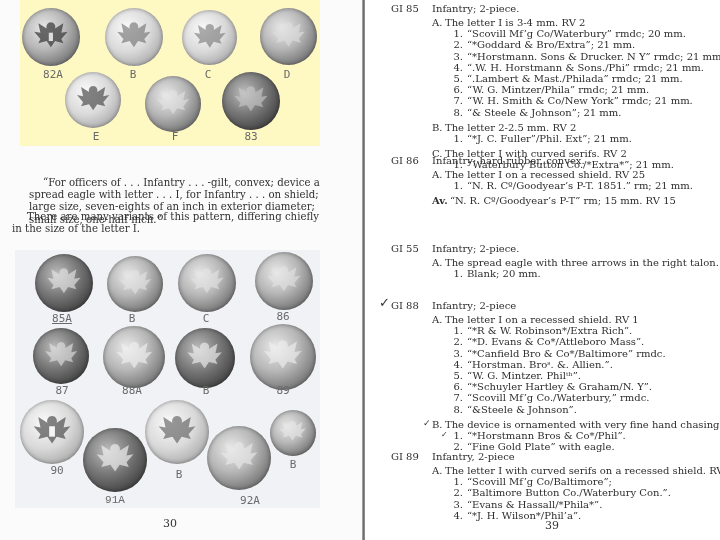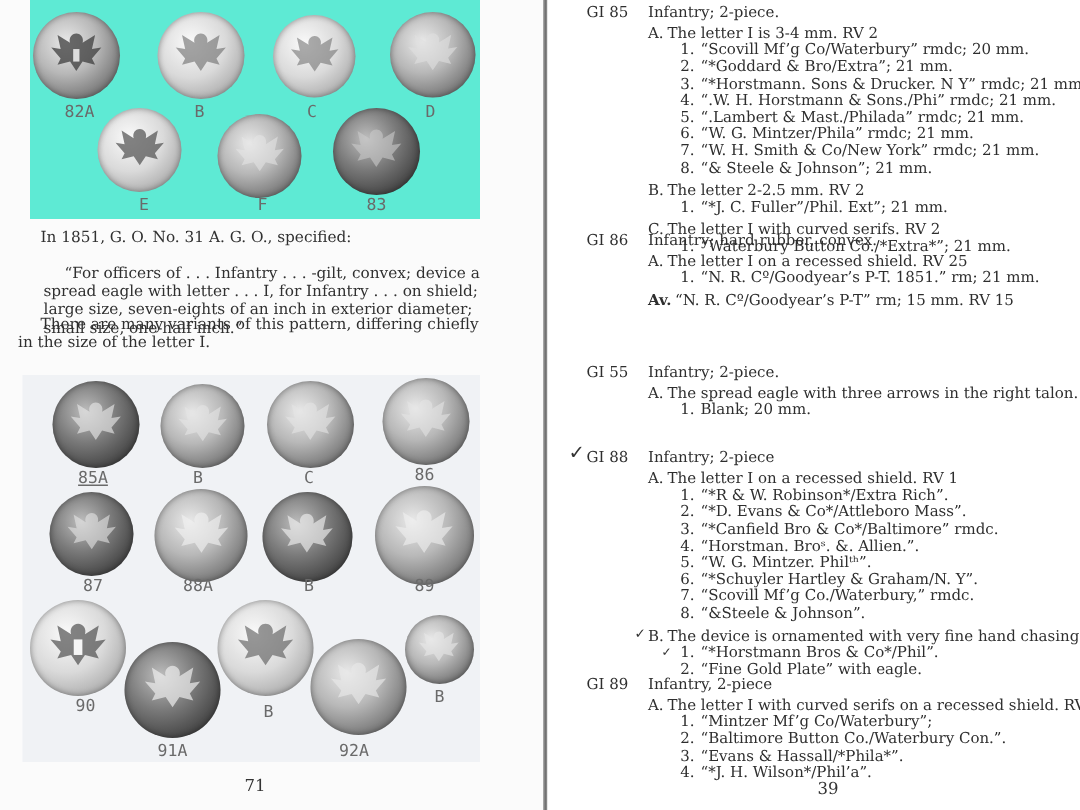--- a/index.html
+++ b/index.html
@@ -9,21 +9,21 @@
     font-family:"DejaVu Serif", "Liberation Serif", serif;
     color:#2a2a2a;
   }
   .page { position:absolute; top:0; height:540px; background:#fdfdfd; }
   .page-left { left:0; width:362px; background:#fbfbfb; }
   .page-right { left:365px; width:355px; background:#ffffff; }
   .gutter { position:absolute; left:362px; top:0; width:3px; height:540px;
     background:linear-gradient(to right,#b5b5b5,#6d6d6d,#9a9a9a); }
 
   
-  .photo-panel { position:absolute; background:#5eead4; }
+  .photo-panel { position:absolute; background:#fef9c3; }
   .photo-top { left:20px; top:0; width:300px; height:146px; }
   .photo-bottom { left:15px; top:250px; width:305px; height:258px; background:#f0f2f5; }
 
   .button-coin {
     position:absolute; border-radius:50%;
     background:radial-gradient(circle at 38% 35%, #e9e9e9 0%, #b8b8b8 40%, #6f6f6f 80%, #4a4a4a 100%);
     box-shadow: inset 0 0 4px rgba(0,0,0,.4);
     display:flex; align-items:center; justify-content:center;
   }
   .button-coin.dark { background:radial-gradient(circle at 38% 35%, #bdbdbd 0%, #7a7a7a 40%, #3f3f3f 80%, #262626 100%); }
@@ -107,21 +107,20 @@
     <div class="coin-label" style="left:155px;top:130px;">F</div>
 
     <div class="button-coin dark" style="left:202px;top:72px;width:58px;height:58px;">
       <svg class="eagle" viewBox="0 0 40 40">
           <path d="M20 6c-3 0-5 3-4 6l-8-5 2 9-6-1 6 7-2 4 8-2 4 6 4-6 8 2-2-4 6-7-6 1 2-9-8 5c1-3-1-6-4-6z" fill="#c9c9c9" opacity=".6"></path>
         </svg>
     </div>
     <div class="coin-label" style="left:231px;top:130px;">83</div>
   </div>
 
-  <div class="left-text intro">In 1851, G. O. No. 31 A. G. O., specified:</div>
   <div class="left-text quote">“For officers of . . . Infantry . . . -gilt, convex; device a spread eagle with letter . . . I, for Infantry . . . on shield; large size, seven-eights of an inch in exterior diameter; small size, one-half inch.”</div>
   <div class="left-text variants">There are many variants of this pattern, differing chiefly in the size of the letter I.</div>
 
   <div class="photo-panel photo-bottom">
 
     <div class="button-coin dark" style="left:20px;top:4px;width:58px;height:58px;">
       <svg class="eagle" viewBox="0 0 40 40">
           <path d="M20 6c-3 0-5 3-4 6l-8-5 2 9-6-1 6 7-2 4 8-2 4 6 4-6 8 2-2-4 6-7-6 1 2-9-8 5c1-3-1-6-4-6z" fill="#e5e5e5" opacity=".65"></path>
         </svg>
     </div>
@@ -182,45 +181,45 @@
           <rect x="17.5" y="15" width="5" height="9" fill="#f5f5f5"></rect>
         </svg>
     </div>
     <div class="coin-label" style="left:42px;top:214px;">90</div>
 
     <div class="button-coin dark" style="left:68px;top:178px;width:64px;height:64px;">
       <svg class="eagle" viewBox="0 0 40 40">
           <path d="M20 6c-3 0-5 3-4 6l-8-5 2 9-6-1 6 7-2 4 8-2 4 6 4-6 8 2-2-4 6-7-6 1 2-9-8 5c1-3-1-6-4-6z" fill="#ededed" opacity=".7"></path>
         </svg>
     </div>
-    <div class="coin-label" style="left:100px;top:244px;">91A</div>
+    <div class="coin-label" style="left:100px;top:244px;font-family:Liberation Mono, monospace;">91A</div>
 
     <div class="button-coin light" style="left:130px;top:150px;width:64px;height:64px;">
       <svg class="eagle" viewBox="0 0 40 40">
           <path d="M20 6c-3 0-5 3-4 6l-8-5 2 9-6-1 6 7-2 4 8-2 4 6 4-6 8 2-2-4 6-7-6 1 2-9-8 5c1-3-1-6-4-6z" fill="#555" opacity=".6"></path>
         </svg>
     </div>
     <div class="coin-label" style="left:164px;top:218px;">B</div>
 
     <div class="button-coin" style="left:192px;top:176px;width:64px;height:64px;">
       <svg class="eagle" viewBox="0 0 40 40">
           <path d="M20 6c-3 0-5 3-4 6l-8-5 2 9-6-1 6 7-2 4 8-2 4 6 4-6 8 2-2-4 6-7-6 1 2-9-8 5c1-3-1-6-4-6z" fill="#e8e8e8" opacity=".65"></path>
         </svg>
     </div>
-    <div class="coin-label" style="left:221px;top:244px;">92A</div>
+    <div class="coin-label" style="left:235px;top:244px;">92A</div>
 
     <div class="button-coin" style="left:255px;top:160px;width:46px;height:46px;">
       <svg class="eagle" viewBox="0 0 40 40">
           <path d="M20 6c-3 0-5 3-4 6l-8-5 2 9-6-1 6 7-2 4 8-2 4 6 4-6 8 2-2-4 6-7-6 1 2-9-8 5c1-3-1-6-4-6z" fill="#e8e8e8" opacity=".6"></path>
         </svg>
     </div>
     <div class="coin-label" style="left:278px;top:208px;">B</div>
   </div>
 
-  <div class="page-num pn-left">71</div>
+  <div class="page-num pn-left">30</div>
 </div>
 
 <div class="gutter"></div>
 
 <div class="page page-right">
   <div id="entries">
       <div class="entry" style="top: 3px;">
         <div class="entry-id">GI 85</div>
         <div class="entry-title">Infantry; 2-piece.</div>
         <div class="entry-body" style="top: 14px;">
@@ -281,21 +280,21 @@
           <div class="maker-line" style="position: relative;"><span class="check-mark" style="left: 9px; top: -1px; font-size: 8px;">✓</span><span class="num">1.</span><span>“*Horstmann Bros &amp; Co*/Phil”.</span></div>
           <div class="maker-line" style="position: relative;"><span class="num">2.</span><span>“Fine Gold Plate” with eagle.</span></div>
           <div class="spacer"></div>
         </div>
       </div>
       <div class="entry" style="top: 451px;">
         <div class="entry-id">GI 89</div>
         <div class="entry-title">Infantry, 2-piece</div>
         <div class="entry-body" style="top: 14px;">
           <div class="variant-line" style="position: relative;"><span class="letter">A.</span><span>The letter I with curved serifs on a recessed shield. RV 1</span></div>
-          <div class="maker-line" style="position: relative;"><span class="num">1.</span><span>“Mintzer Mf’g Co/Waterbury”;</span></div>
+          <div class="maker-line" style="position: relative;"><span class="num">1.</span><span>“Scovill Mf’g Co/Baltimore”;</span></div>
           <div class="maker-line" style="position: relative;"><span class="num">2.</span><span>“Baltimore Button Co./Waterbury Con.”.</span></div>
           <div class="maker-line" style="position: relative;"><span class="num">3.</span><span>“Evans &amp; Hassall/*Phila*”.</span></div>
           <div class="maker-line" style="position: relative;"><span class="num">4.</span><span>“*J. H. Wilson*/Phil’a”.</span></div>
           <div class="spacer"></div>
         </div>
       </div>
     </div>
   <div class="page-num pn-right" style="left:180px;">39</div>
 </div>
 

